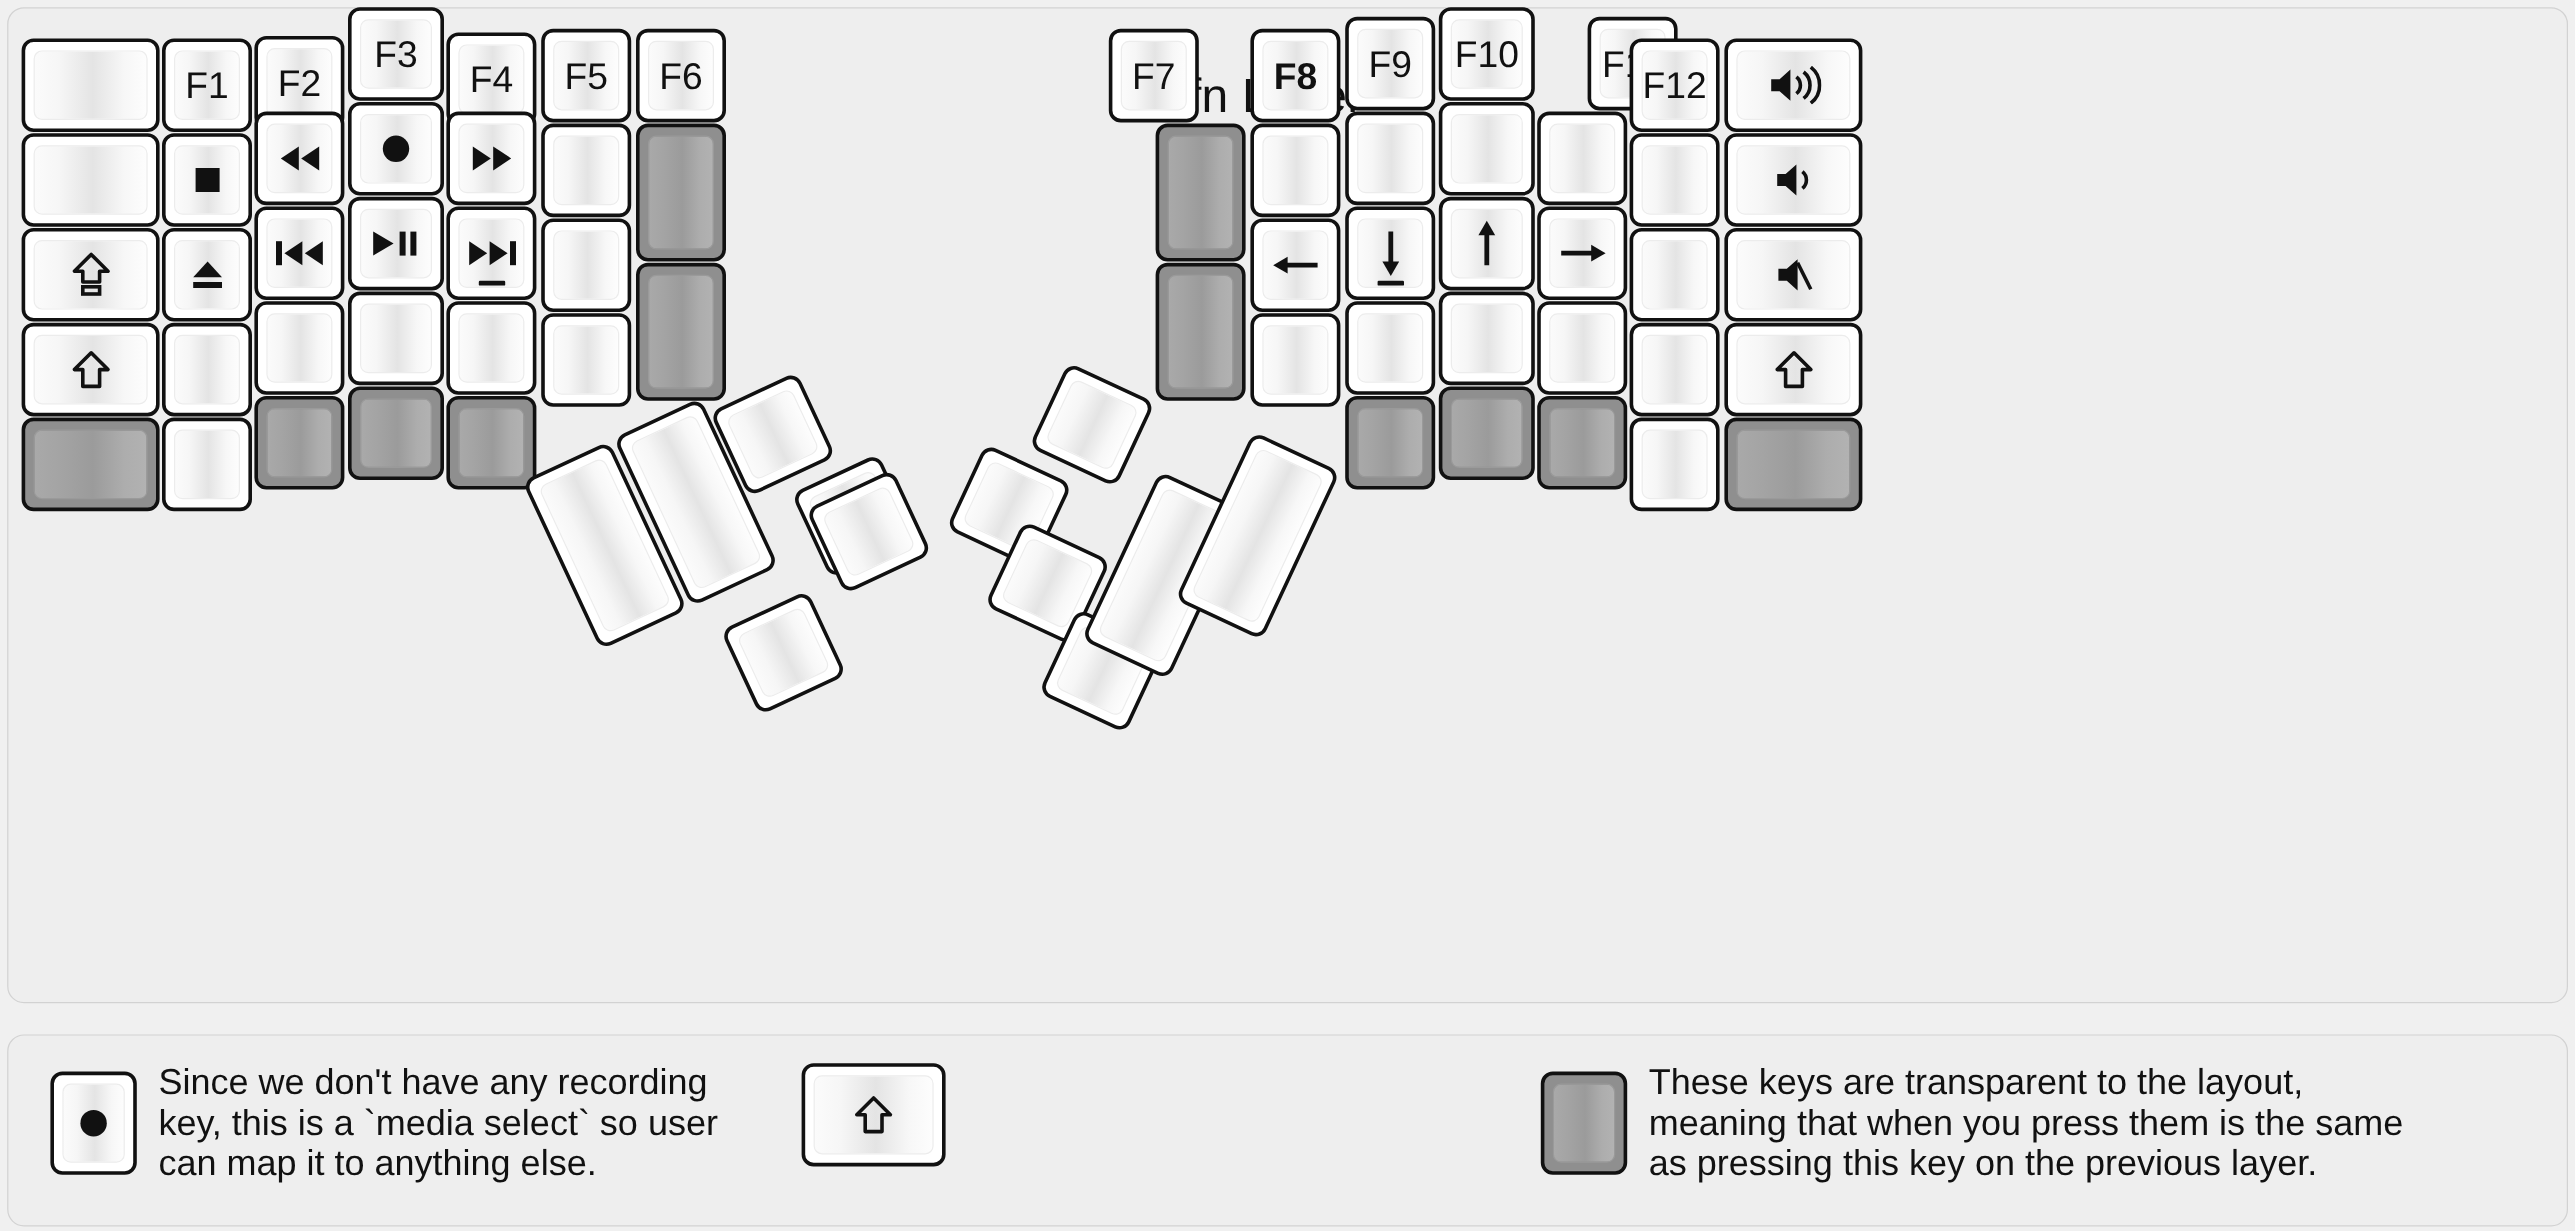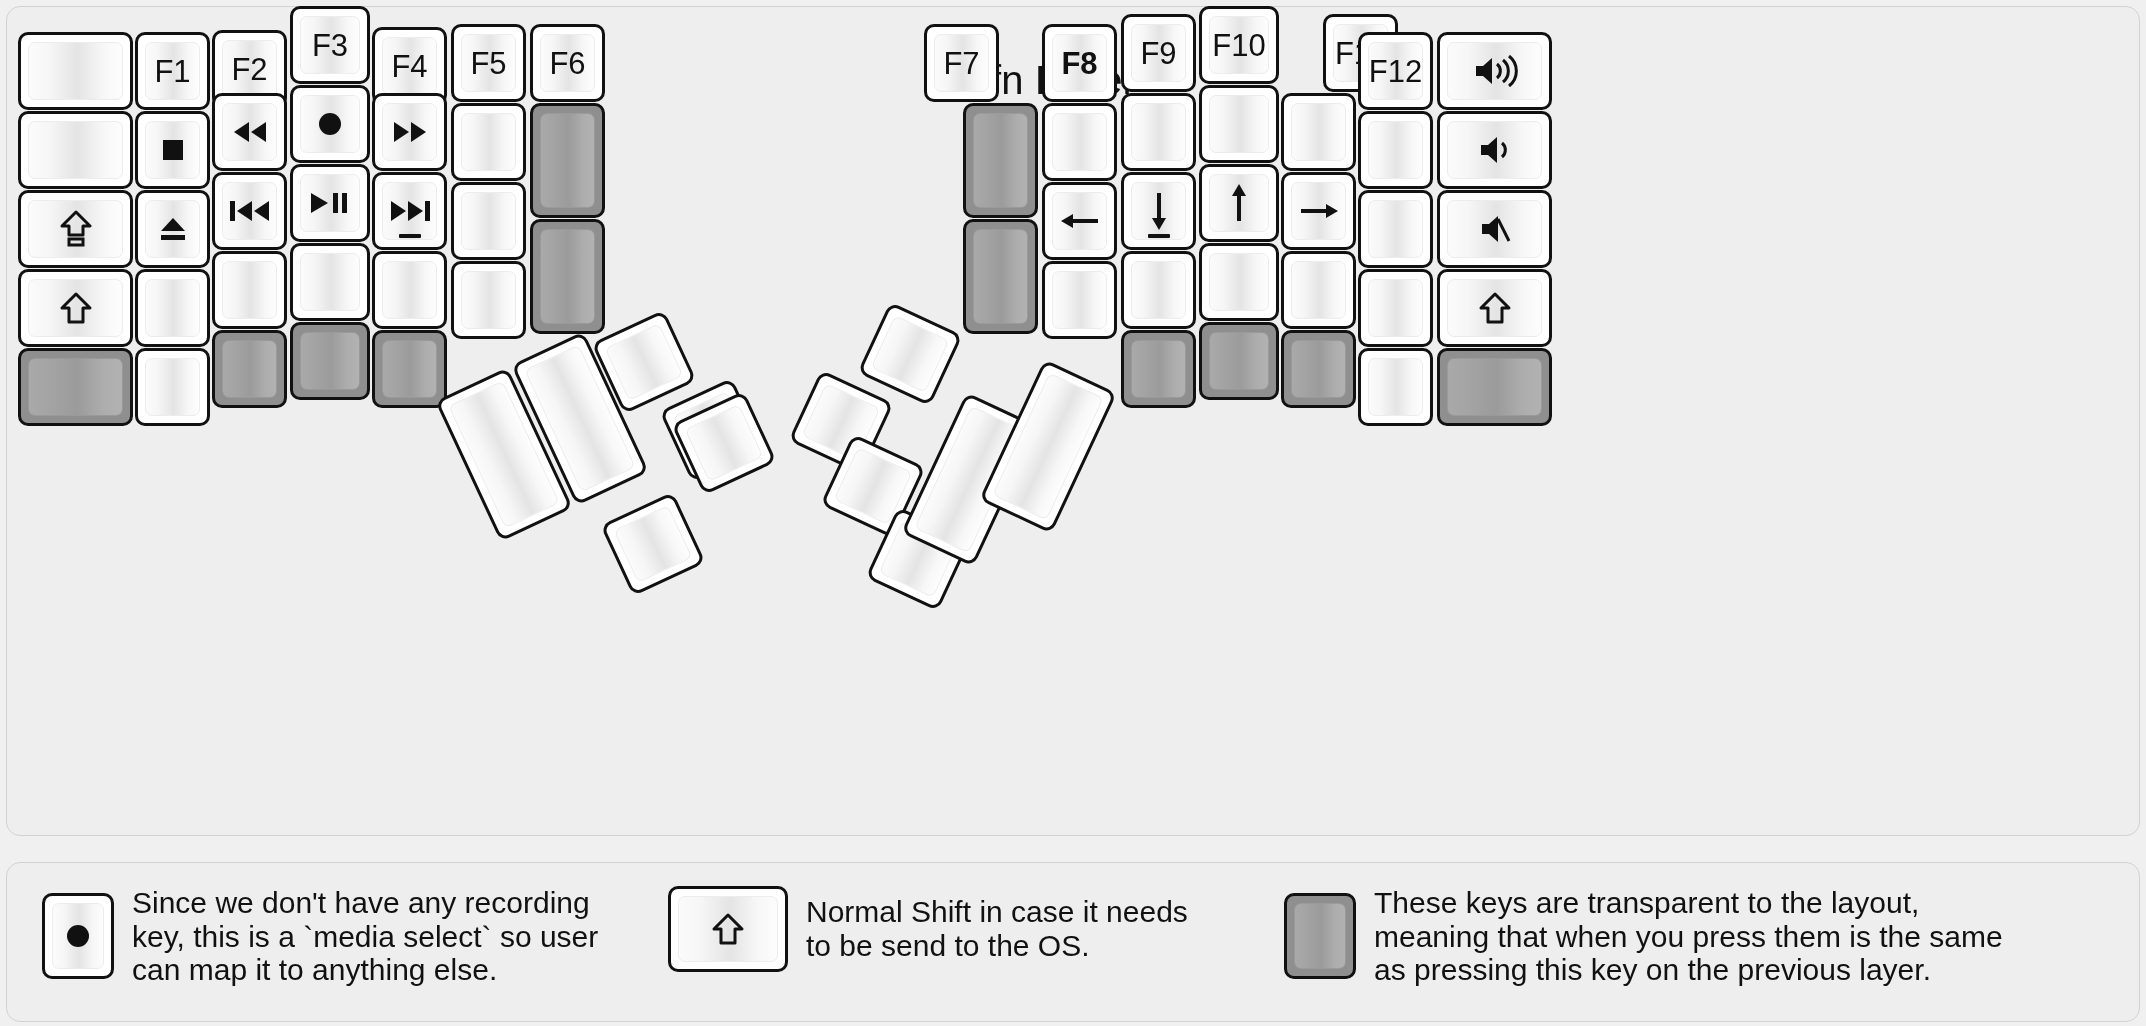--- a/index.html
+++ b/index.html
@@ -492,22 +492,20 @@
       <div class="legend-item" style="left: 668px;">
         <div class="legend-key" style="width: 120px; height: 86px;">
           <div class="cap">
             <span class="glyph">
               <svg width="34" height="34" viewBox="0 0 34 34">
                 <path d="M17 3 L31 17 L24 17 L24 31 L10 31 L10 17 L3 17 Z" fill="none" stroke="#111" stroke-width="3" stroke-linejoin="round"></path>
               </svg>
             </span>
           </div>
         </div>
-        <div class="legend-text">Normal Shift in case it needs
-to be send to the OS.</div>
       </div>
       <div class="legend-item" style="left: 1284px; justify-content: space-between;">
         <div class="legend-key trans" style="width: 72px; height: 86px;">
           <div class="cap"></div>
         </div>
         <div class="legend-text">These keys are transparent to the layout,
 meaning that when you press them is the same
 as pressing this key on the previous layer.</div>
       </div>
     </div>

